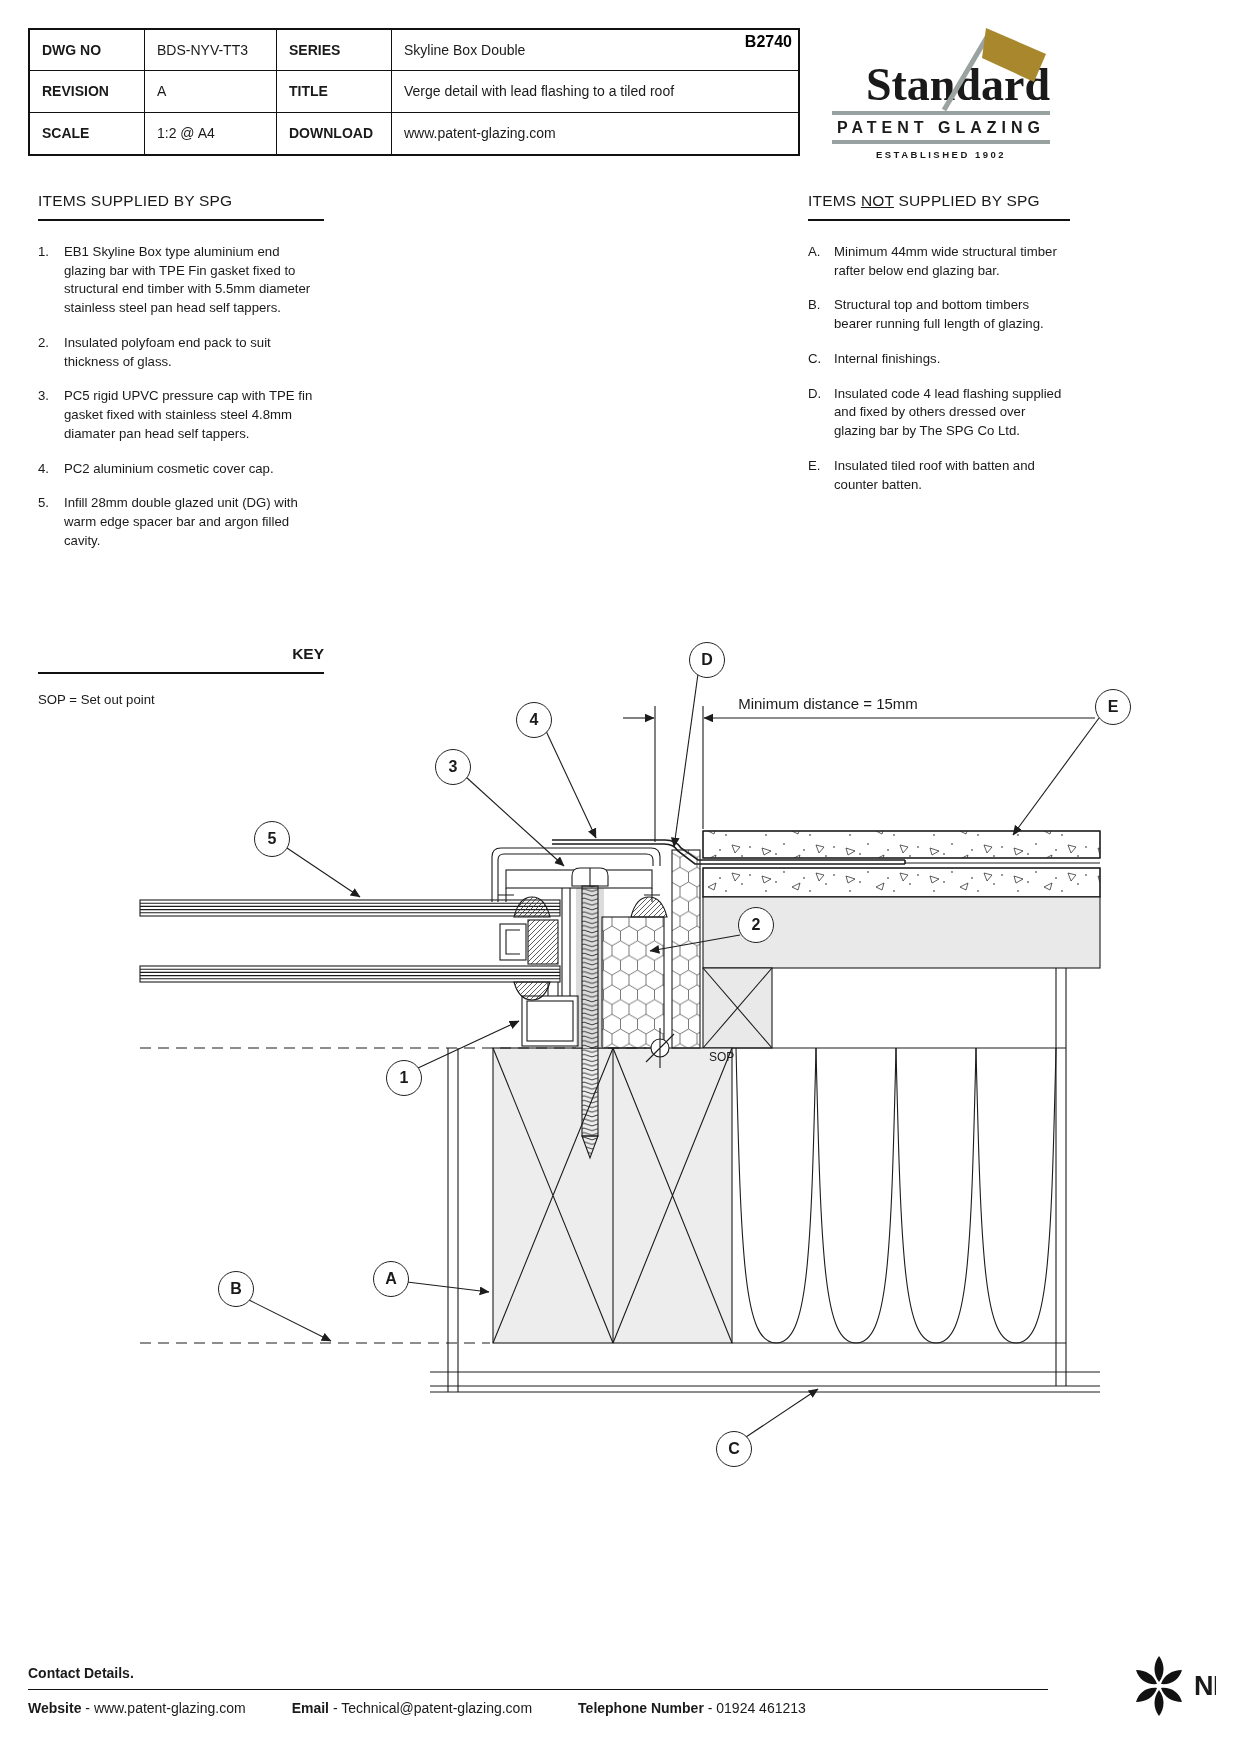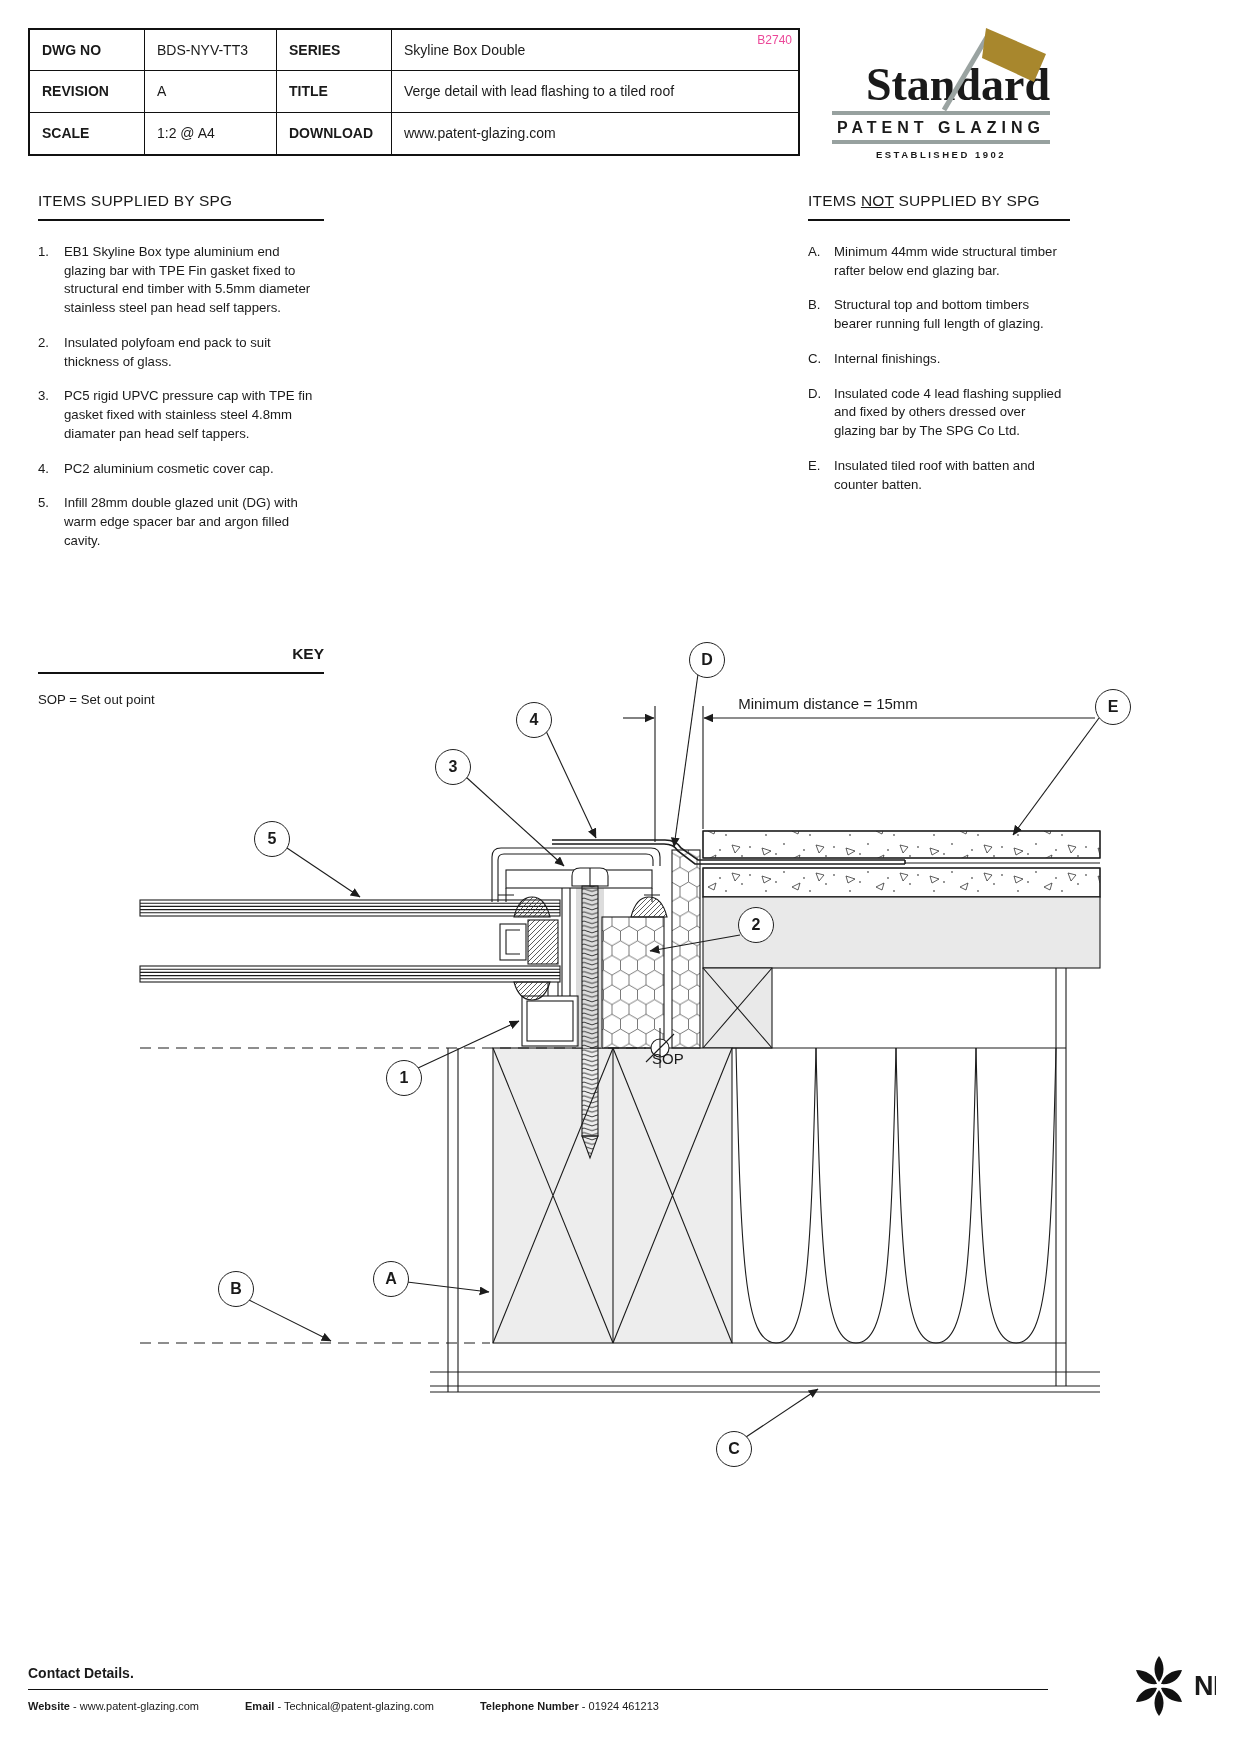--- a/index.html
+++ b/index.html
@@ -6,21 +6,21 @@
   .page{position:relative;width:1216px;height:1754px;background:#fff;overflow:hidden;
         font-family:"Liberation Sans",sans-serif;color:#1a1a1a;}
   
   .htable{position:absolute;left:28px;top:28px;width:768px;height:124px;
           border:2px solid #111;display:grid;
           grid-template-columns:115px 132px 115px 1fr;grid-template-rows:1fr 1fr 1fr;}
   .cell{display:flex;align-items:center;padding-left:12px;font-size:14px;position:relative;}
   .cell.lbl{font-weight:bold;}
   .br{border-right:1.5px solid #111;}
   .bb{border-bottom:1.5px solid #111;}
-  .wm{position:absolute;top:3px;right:6px;font-size:12px;color:#ec4899;font-weight:normal;}
+  .wm{position:absolute;top:3px;right:6px;font-size:16px;color:#000000;font-weight:bold;}
   
   .logo{position:absolute;left:832px;top:30px;width:218px;}
   .logo .flag{position:absolute;right:0px;top:-6px;}
   .logo .name{font-family:"Liberation Serif",serif;font-weight:700;font-size:46px;
               letter-spacing:0px;margin-top:32px;text-align:right;line-height:1;}
   .logo .bar{height:4px;background:#97a19f;margin-top:3px;}
   .logo .tag{font-size:16px;font-weight:bold;letter-spacing:5px;text-align:center;margin-top:4px;}
   .logo .est{font-size:9.5px;font-weight:bold;letter-spacing:2.5px;text-align:center;margin-top:5px;}
   
   .col{position:absolute;top:192px;}
@@ -37,26 +37,26 @@
   .keyblk h2{font-size:15.5px;font-weight:bold;margin:0;text-align:right;}
   .keyblk .rule{margin-bottom:18px;}
   .keyblk .entry{font-size:13.2px;}
   
   .dwg-svg{position:absolute;left:0;top:0;}
   .callout{position:absolute;width:34px;height:34px;border:1.5px solid #222;border-radius:50%;
            background:#fff;display:flex;align-items:center;justify-content:center;
            font-size:16px;font-weight:bold;z-index:5;}
   .dimtext{position:absolute;left:708px;top:695px;width:240px;text-align:center;
            font-size:15px;z-index:4;}
-  .soptext{position:absolute;left:652px;top:1050px;font-size:15px;z-index:4;}
+  .soptext{position:absolute;left:709px;top:1050px;font-size:12px;z-index:4;}
   
   .footer{position:absolute;left:28px;top:1665px;width:1020px;}
   .footer .ch{font-size:14px;font-weight:bold;}
   .footer .frule{border-top:1.5px solid #111;margin-top:8px;margin-bottom:10px;}
-  .contact{display:flex;gap:46px;font-size:11px;align-items:baseline;}
+  .contact{display:flex;gap:46px;font-size:14px;align-items:baseline;}
   .contact b{font-weight:bold;}
   .contact .pair{white-space:nowrap;}
   .nbs{position:absolute;left:1128px;top:1652px;display:flex;align-items:center;gap:4px;}
   .nbs .nbstxt{font-size:27px;font-weight:bold;letter-spacing:-.5px;}
 </style>
 </head>
 <body>
 
 <div class="page">
 

